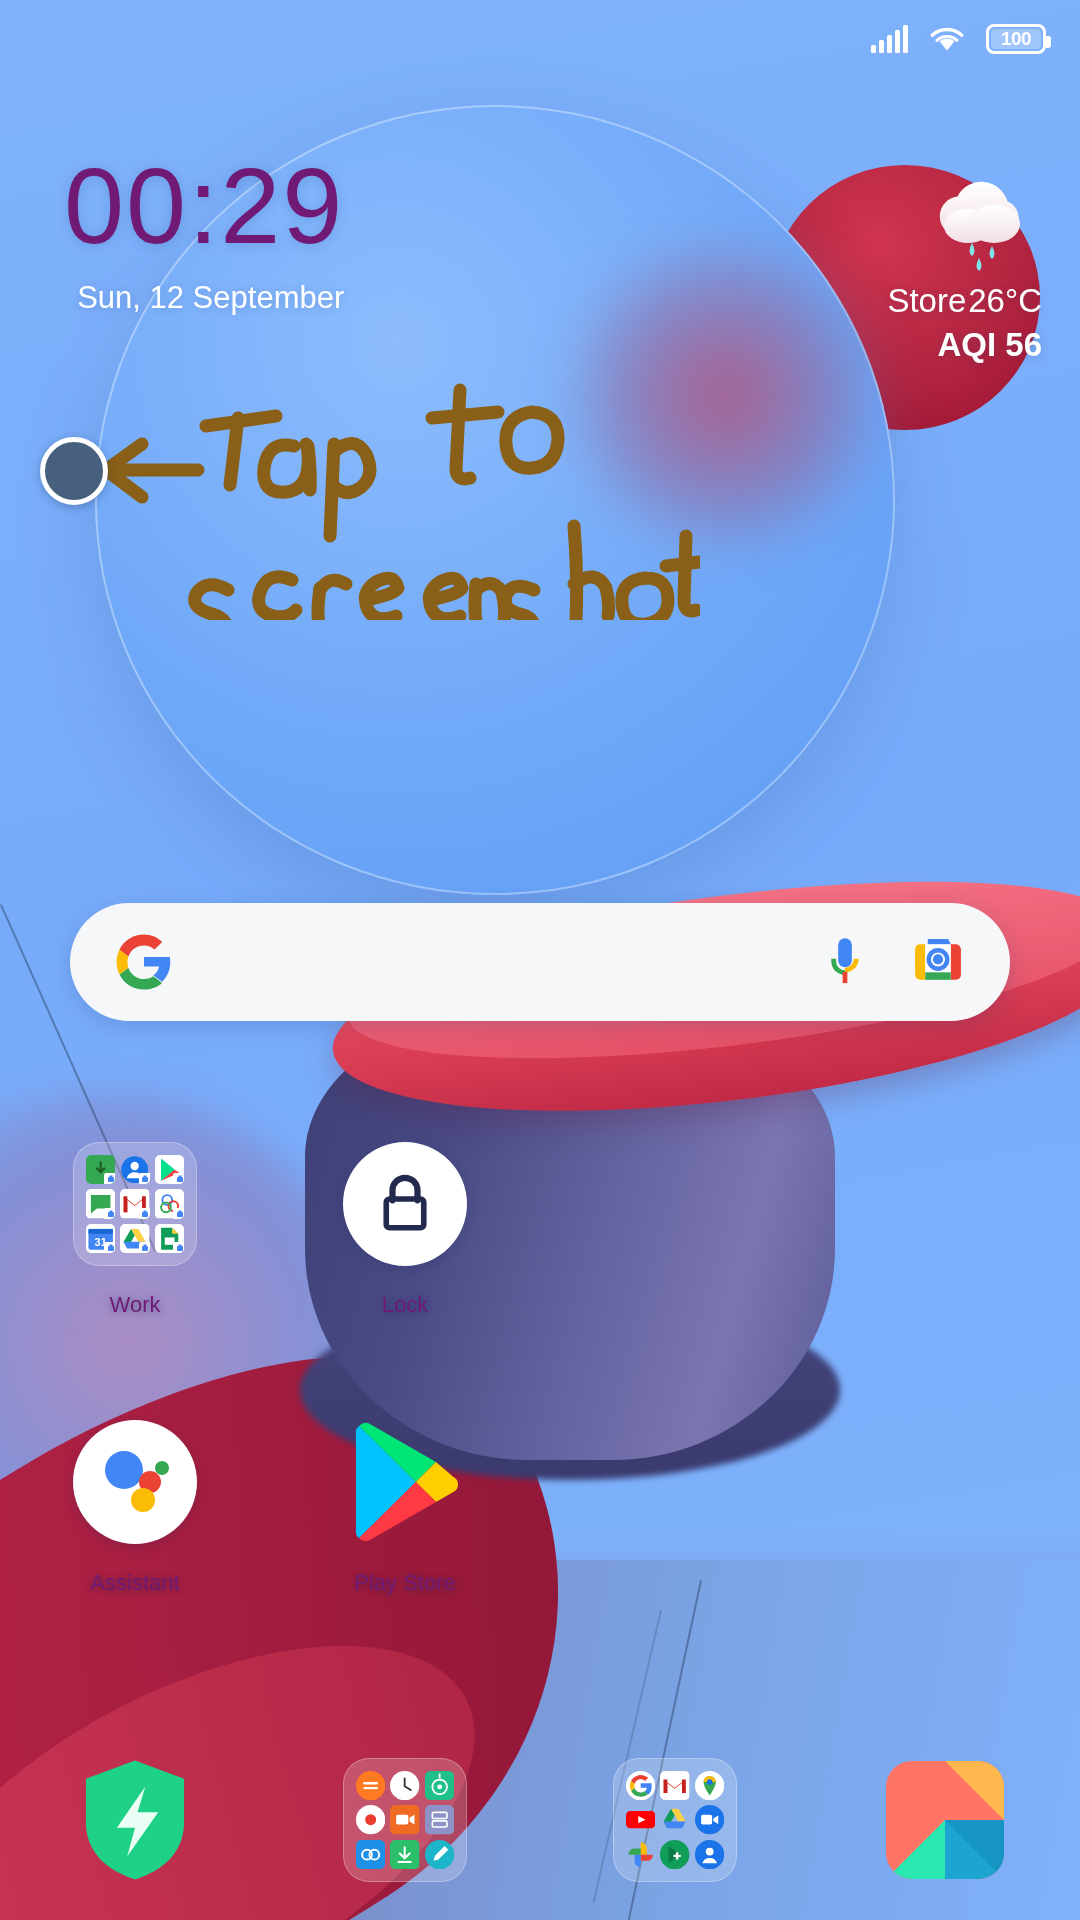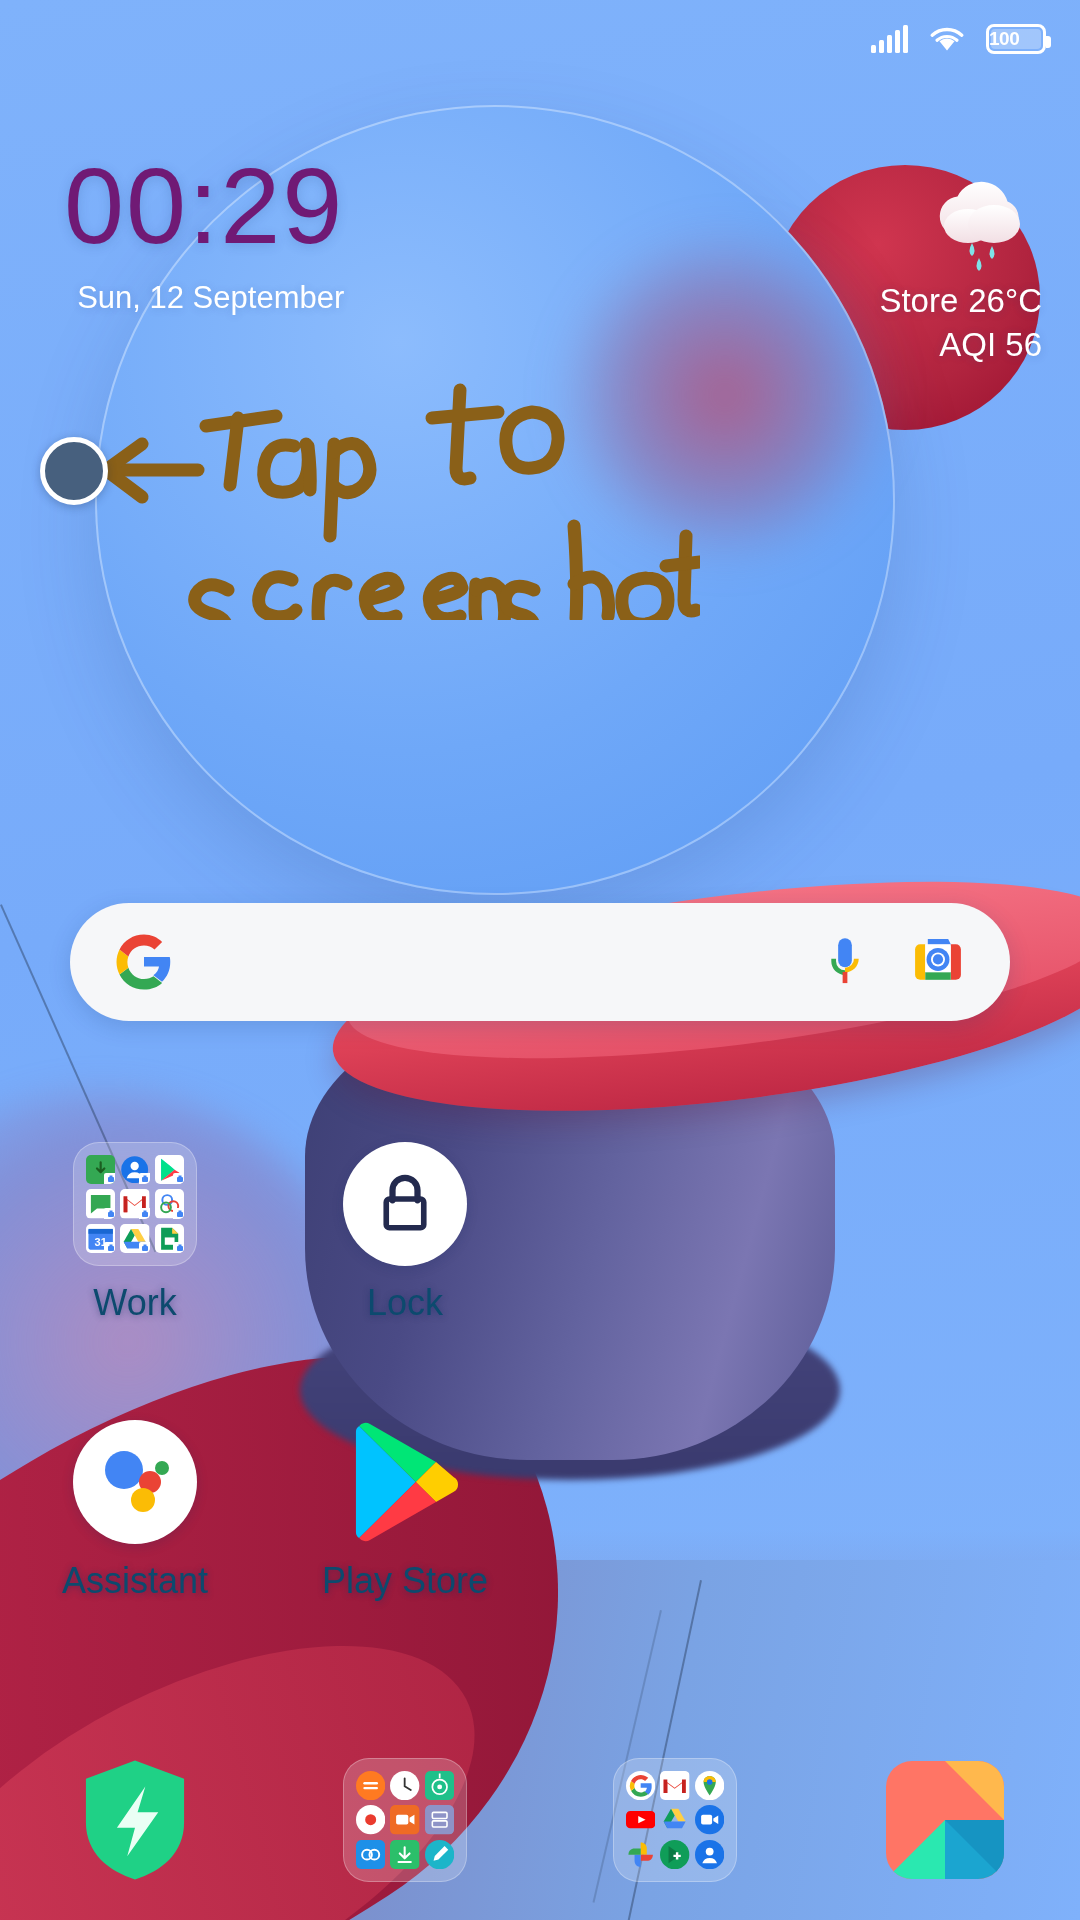--- a/index.html
+++ b/index.html
@@ -108,21 +108,21 @@
   .sb-signal i { display:block; width:5px; background:#fff; border-radius:1.5px; }
   .sb-signal i:nth-child(1){height:8px}
   .sb-signal i:nth-child(2){height:13px}
   .sb-signal i:nth-child(3){height:18px}
   .sb-signal i:nth-child(4){height:23px}
   .sb-signal i:nth-child(5){height:28px}
   .sb-wifi svg { display:block; }
   .sb-batt {
     position:relative; width:60px; height:30px;
     border:3px solid #fff; border-radius:8px;
-    display:flex; align-items:center; 
+    display:flex; align-items:center; justify-content:center;
   }
   .sb-batt::after {
     content:""; position:absolute; right:-8px; top:9px;
     width:5px; height:12px; background:#fff; border-radius:0 3px 3px 0;
   }
   .sb-batt-fill {
     position:absolute; left:2px; top:2px; bottom:2px; right:2px;
     background:#fff; opacity:.28; border-radius:4px;
   }
   .sb-batt span {
@@ -141,22 +141,22 @@
     text-align:right;
   }
 
   
   #weather-widget {
     position:absolute; right:38px; top:170px; z-index:30;
     text-align:right; color:#fff;
   }
   #weather-icon { display:flex; justify-content:flex-end; margin-bottom:8px; }
   .wx-line1 { font-size:33px; font-weight:400; text-shadow:0 1px 8px rgba(30,60,120,.22); }
-  .wx-line1 .wx-temp { margin-left:10px; }
-  .wx-line2 { font-size:33px; font-weight:400; margin-top:6px; text-shadow:0 1px 8px rgba(30,60,120,.22); }
+  .wx-line1 .wx-temp { margin-left:2px; }
+  .wx-line2 { font-size:33px; font-weight:700; margin-top:6px; text-shadow:0 1px 8px rgba(30,60,120,.22); }
 
   
   #screenshot-fab {
     position:absolute; left:40px; top:437px; width:68px; height:68px;
     border-radius:50%; background:#47607e;
     border:5px solid #fff; z-index:35; cursor:pointer;
     box-shadow:0 2px 10px rgba(20,40,80,.3);
   }
   #annotation { position:absolute; left:80px; top:350px; z-index:34; pointer-events:none; }
 
@@ -168,21 +168,21 @@
     box-shadow:0 6px 22px rgba(30,60,120,.18);
   }
   #search-input-area { flex:1; height:100%; }
   #search-actions { display:flex; align-items:center; gap:42px; }
 
   
   .app-row { position:absolute; left:0; width:1080px; display:flex; z-index:30; }
   .app-cell { width:270px; display:flex; flex-direction:column; align-items:center; }
   .app-icon { width:124px; height:124px; display:flex; align-items:center; justify-content:center; }
   .app-label {
-    margin-top:16px; color:#0c4a6e; font-size:36px; font-weight:400;
+    margin-top:26px; color:#701a75; font-size:22px; font-weight:400;
     text-shadow:0 1px 7px rgba(20,40,90,.45);
     white-space:nowrap;
   }
   #row-1 { top:1142px; }
   #row-2 { top:1420px; }
 
   
   .folder-box {
     width:124px; height:124px; border-radius:26px;
     background:rgba(255,255,255,.20);

